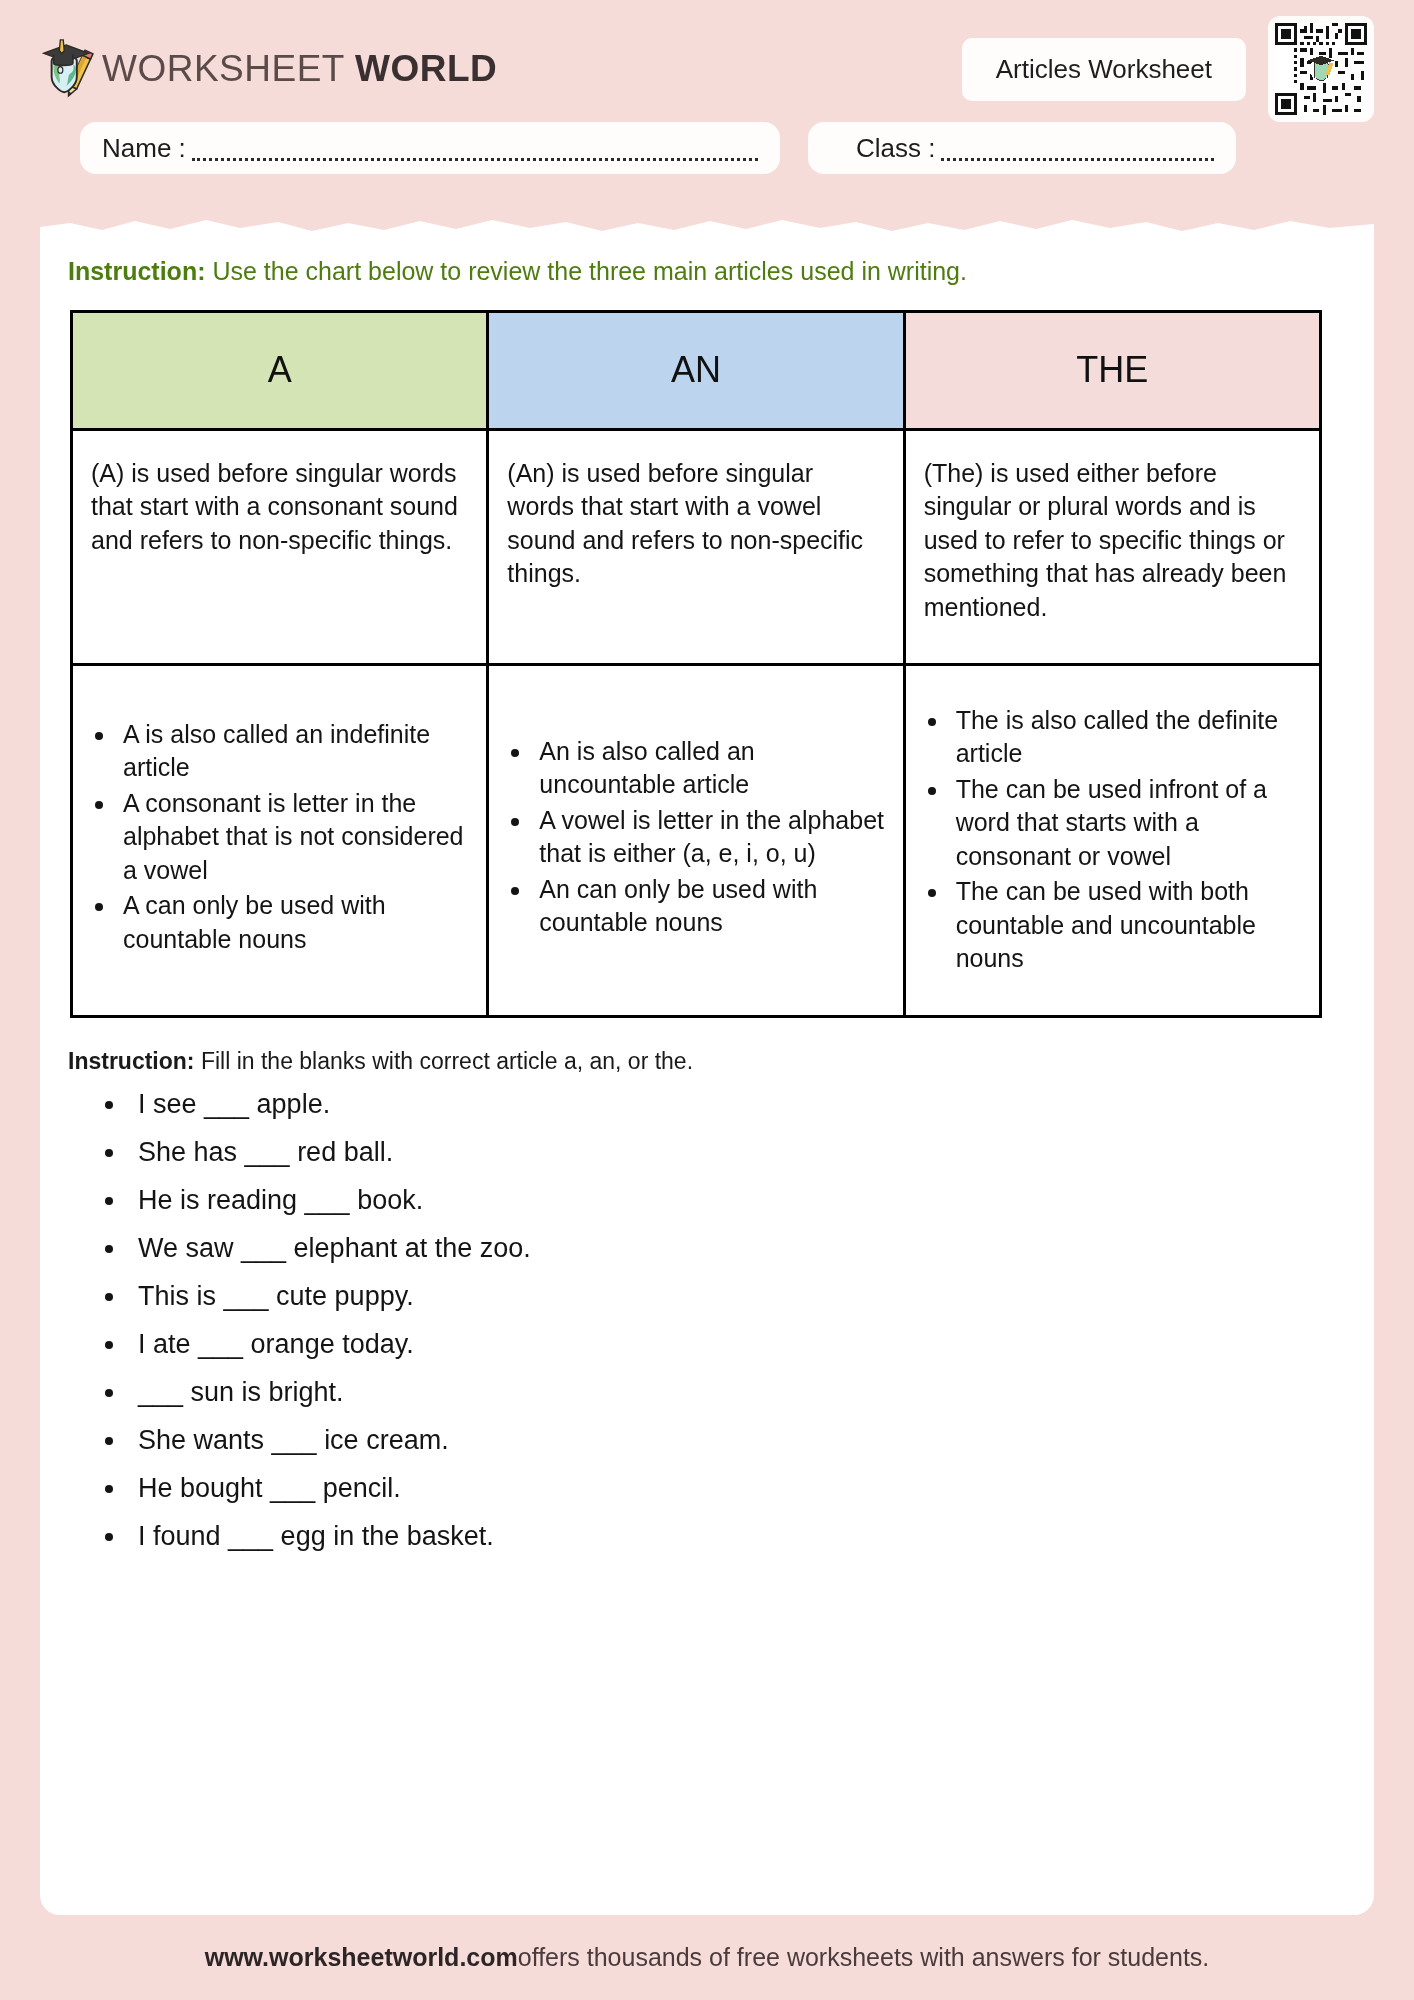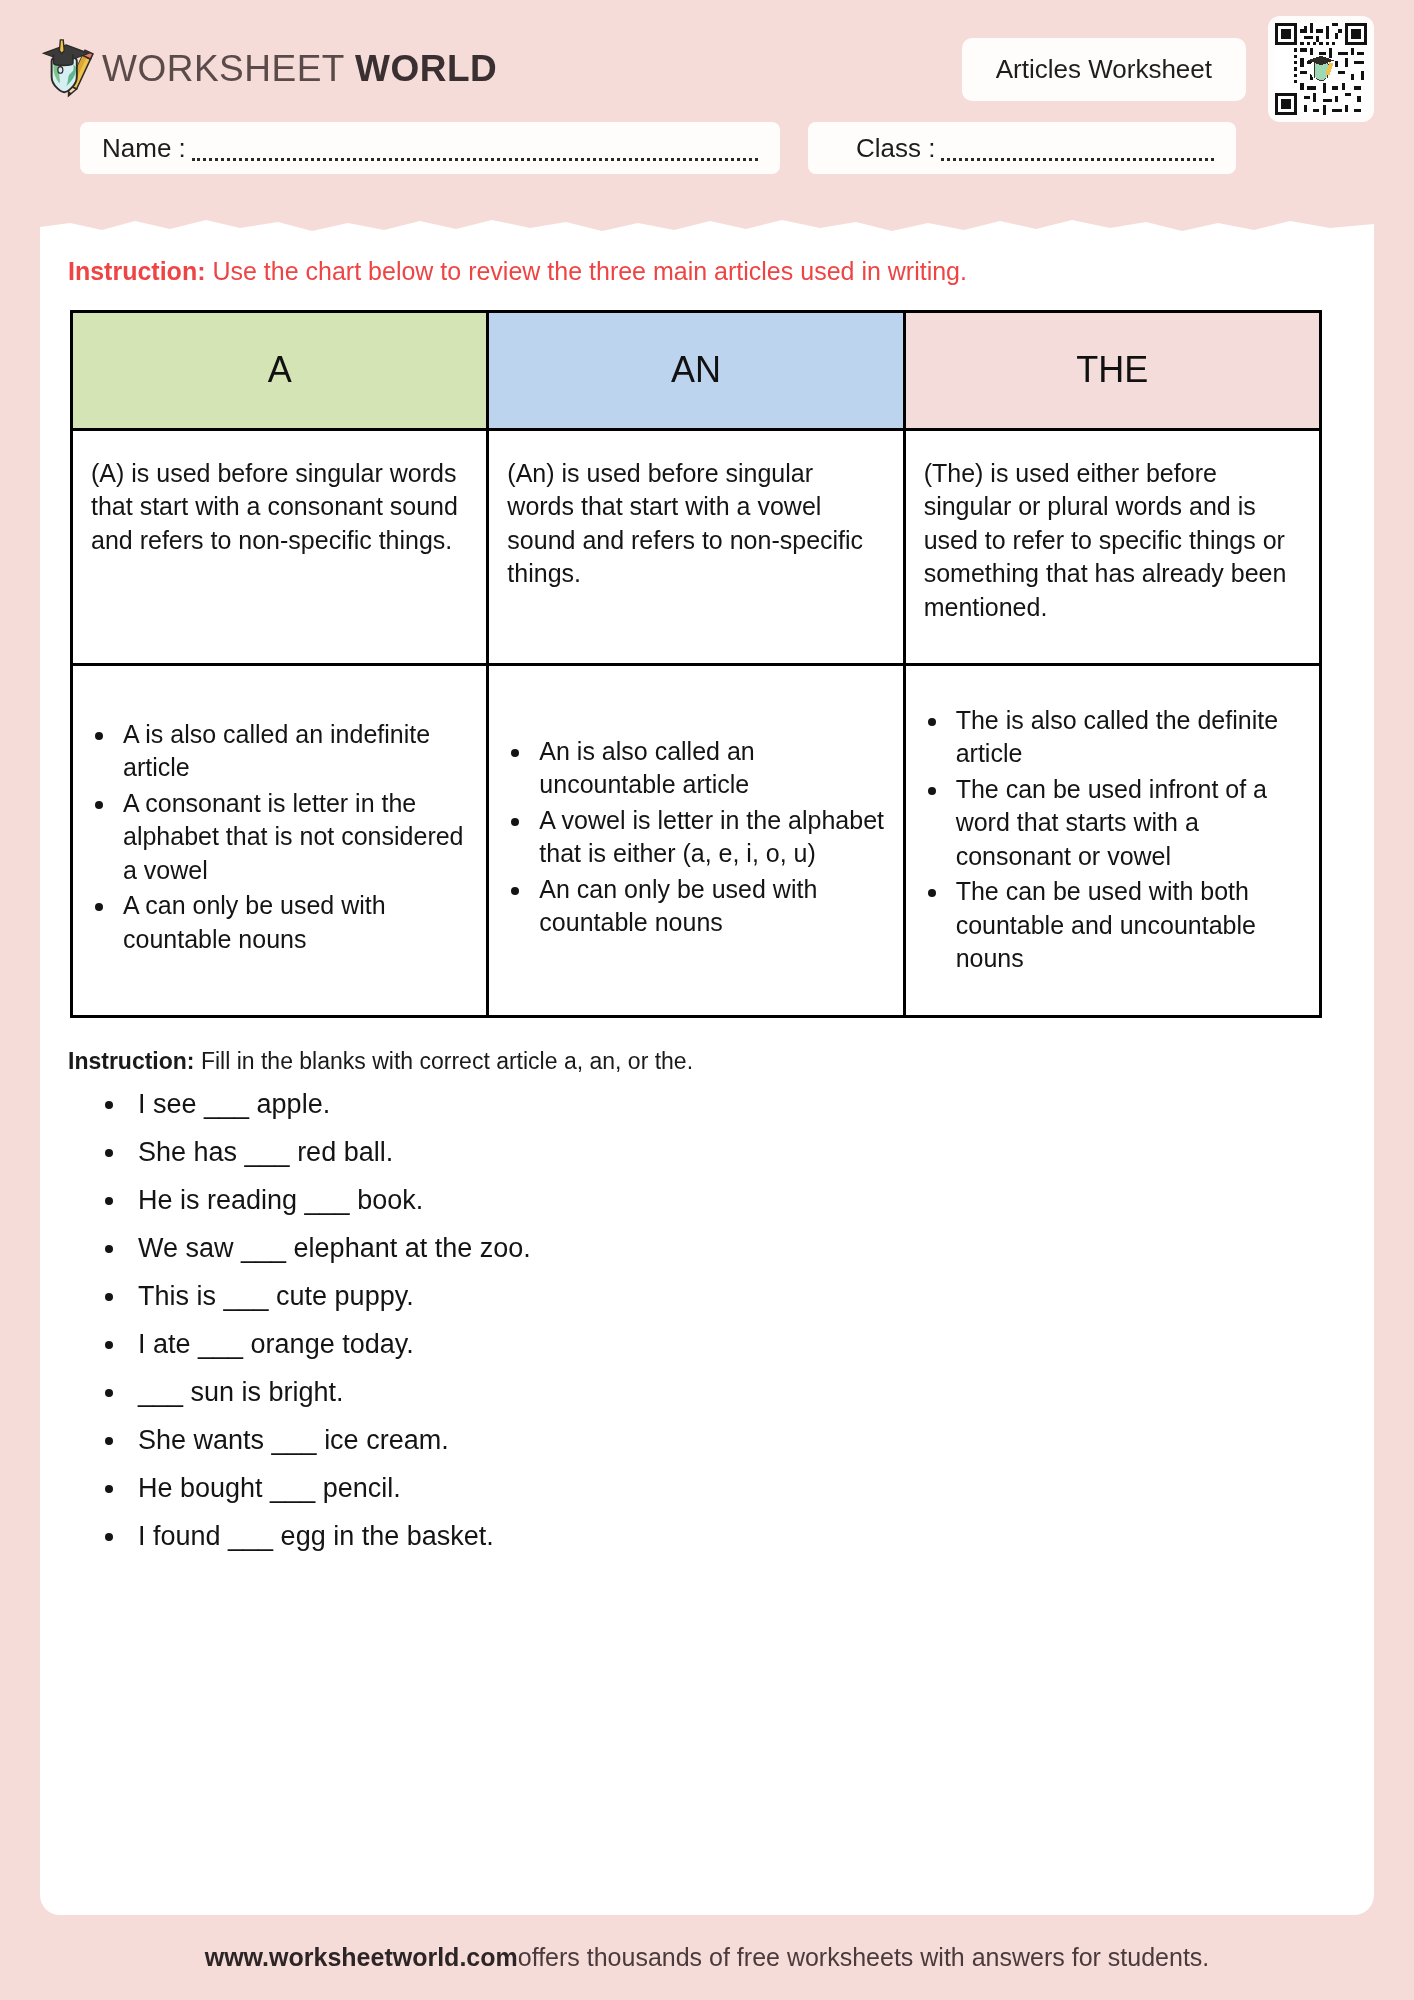--- a/index.html
+++ b/index.html
@@ -79,21 +79,21 @@
 
   
   .fields {
     display: flex;
     gap: 28px;
     padding: 0 40px;
     margin-top: 14px;
   }
   .field {
     background: #fffdfc;
-    border-radius: 8px;
+    border-radius: 16px;
     height: 52px;
     display: flex;
     align-items: center;
     padding: 0 22px;
     gap: 6px;
   }
   .field.name { width: 700px; }
   .field.klass { width: 428px; padding-left: 48px; }
   .field-label {
     font-size: 26px;
@@ -126,21 +126,21 @@
     height: 26px;
     display: block;
   }
 
   .paper-inner {
     padding: 40px 28px 0 28px;
   }
 
   .instruction {
     font-size: 25px;
-    color: #ef4444;
+    color: #4d7c0f;
     margin-bottom: 22px;
     line-height: 1.3;
   }
   .instruction b { font-weight: 800; }
 
   
   .articles-table {
     width: 1252px;
     border-collapse: collapse;
     border: 3px solid #000;

